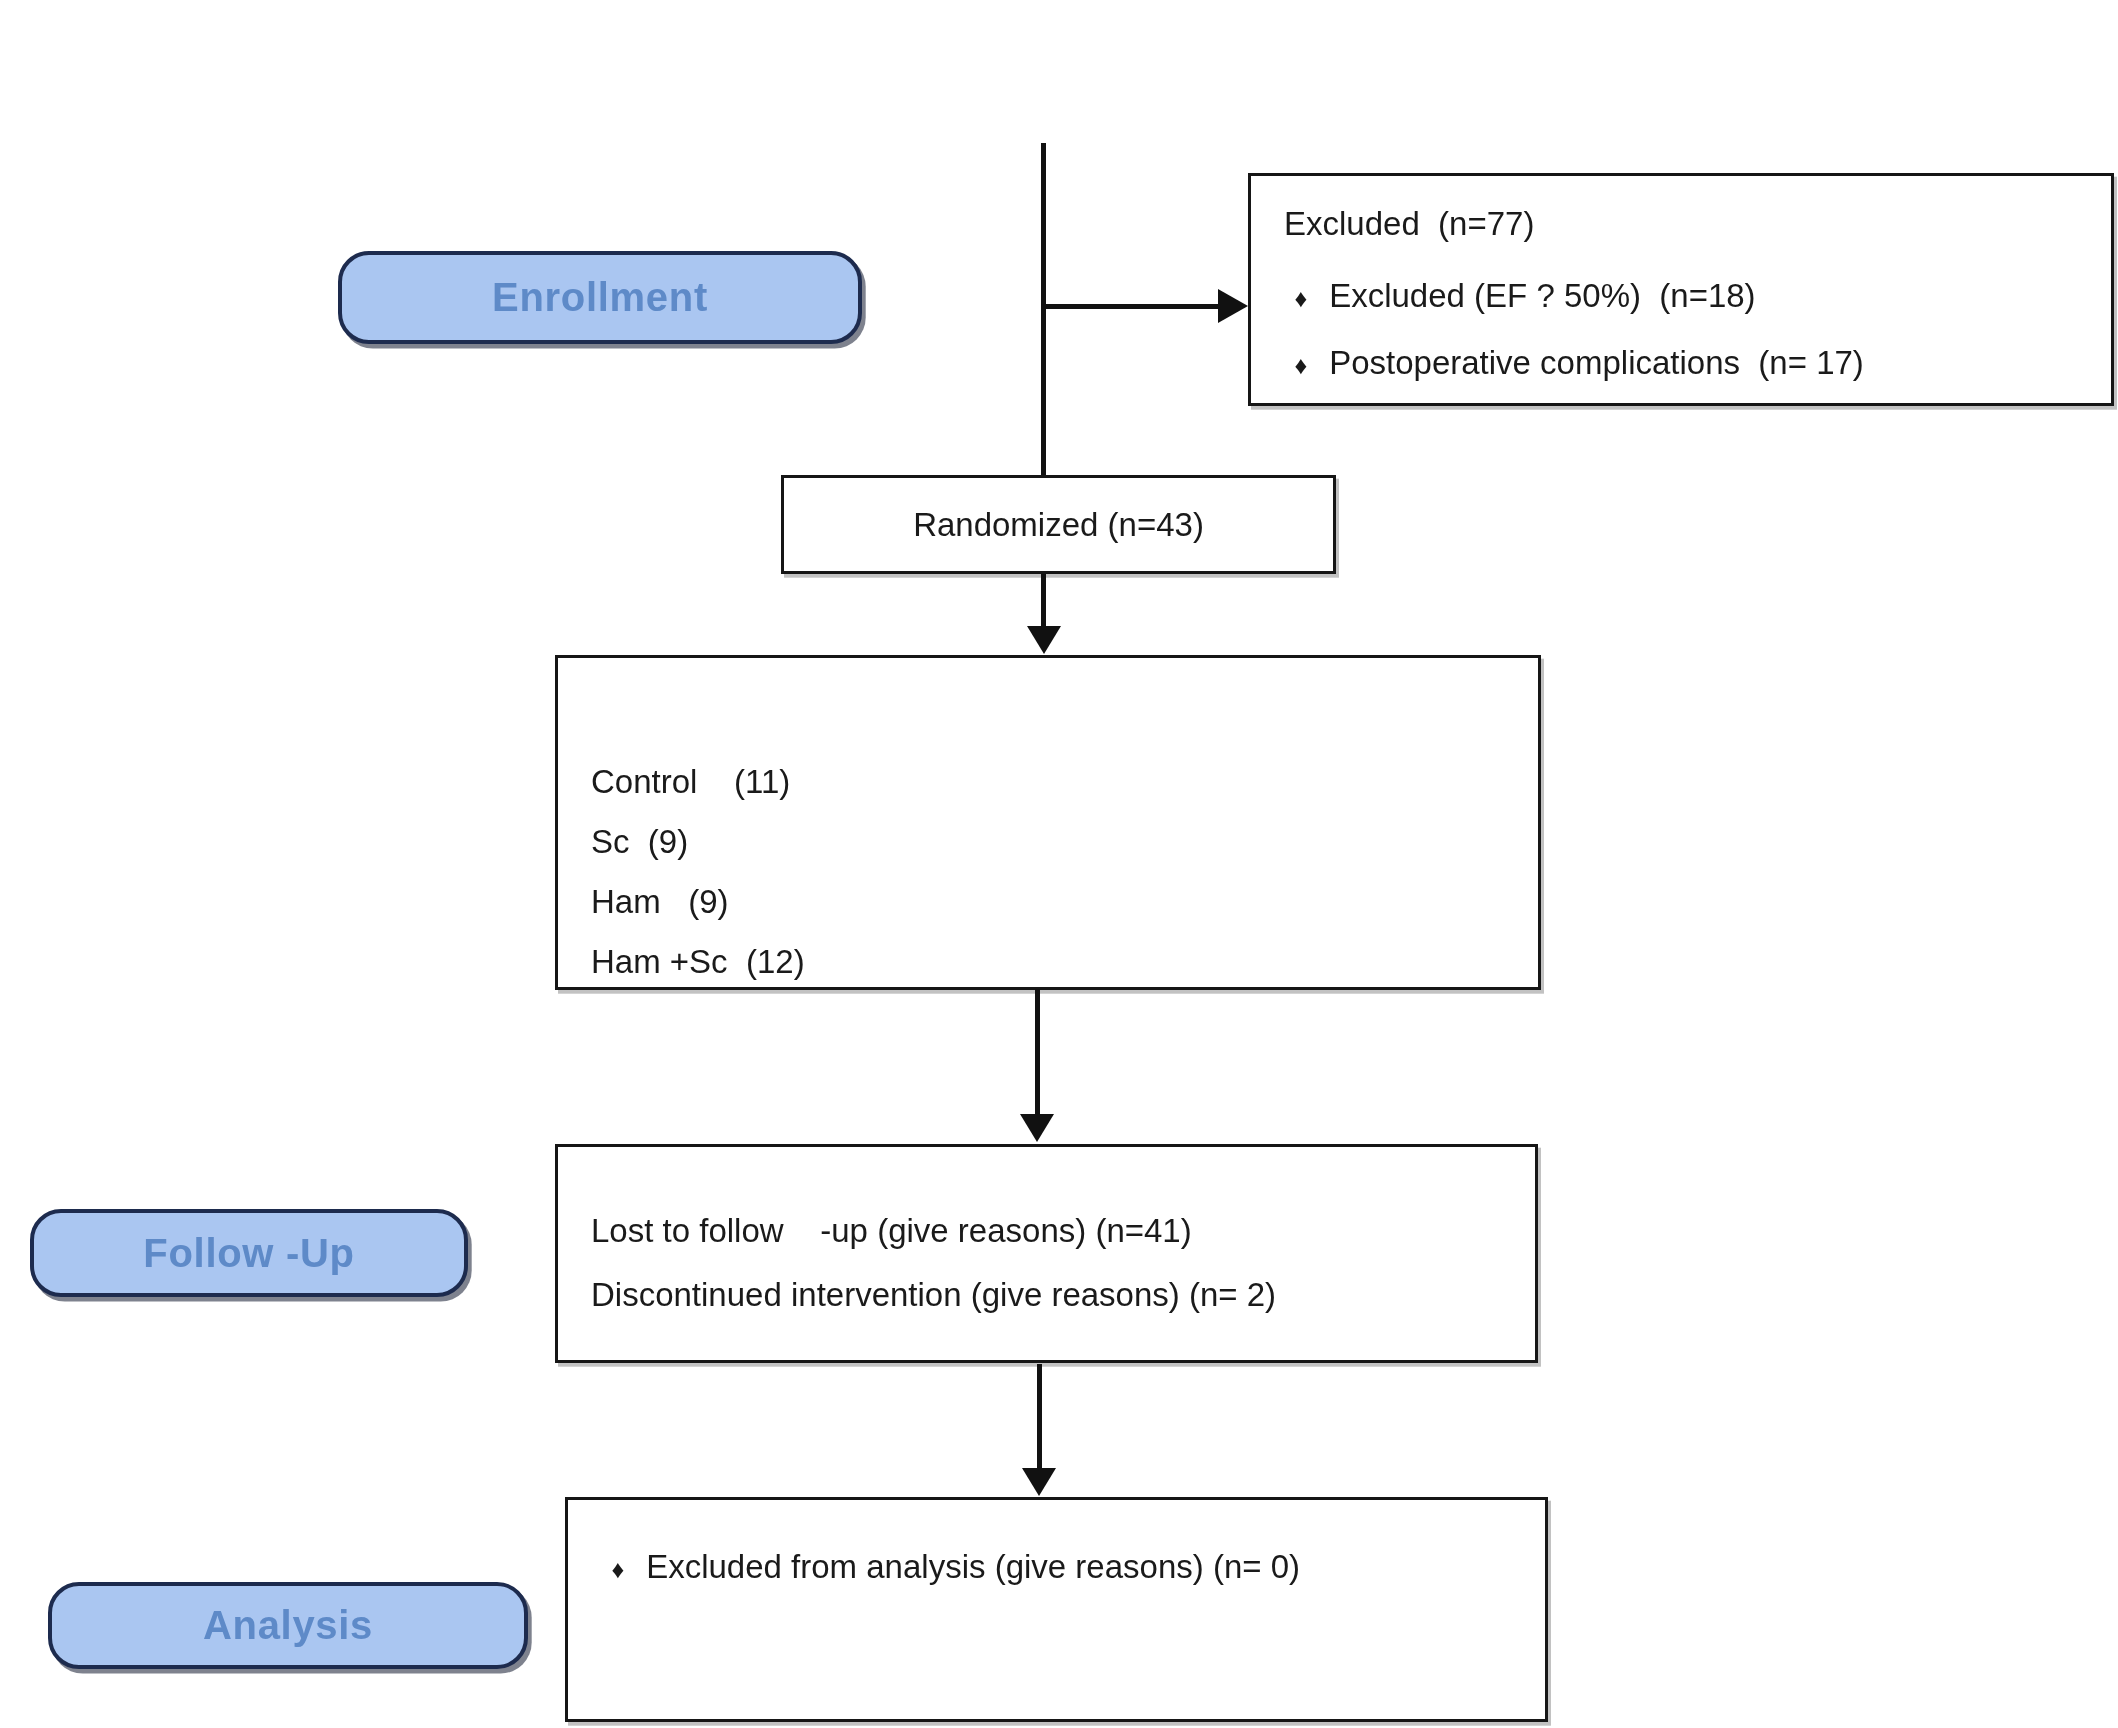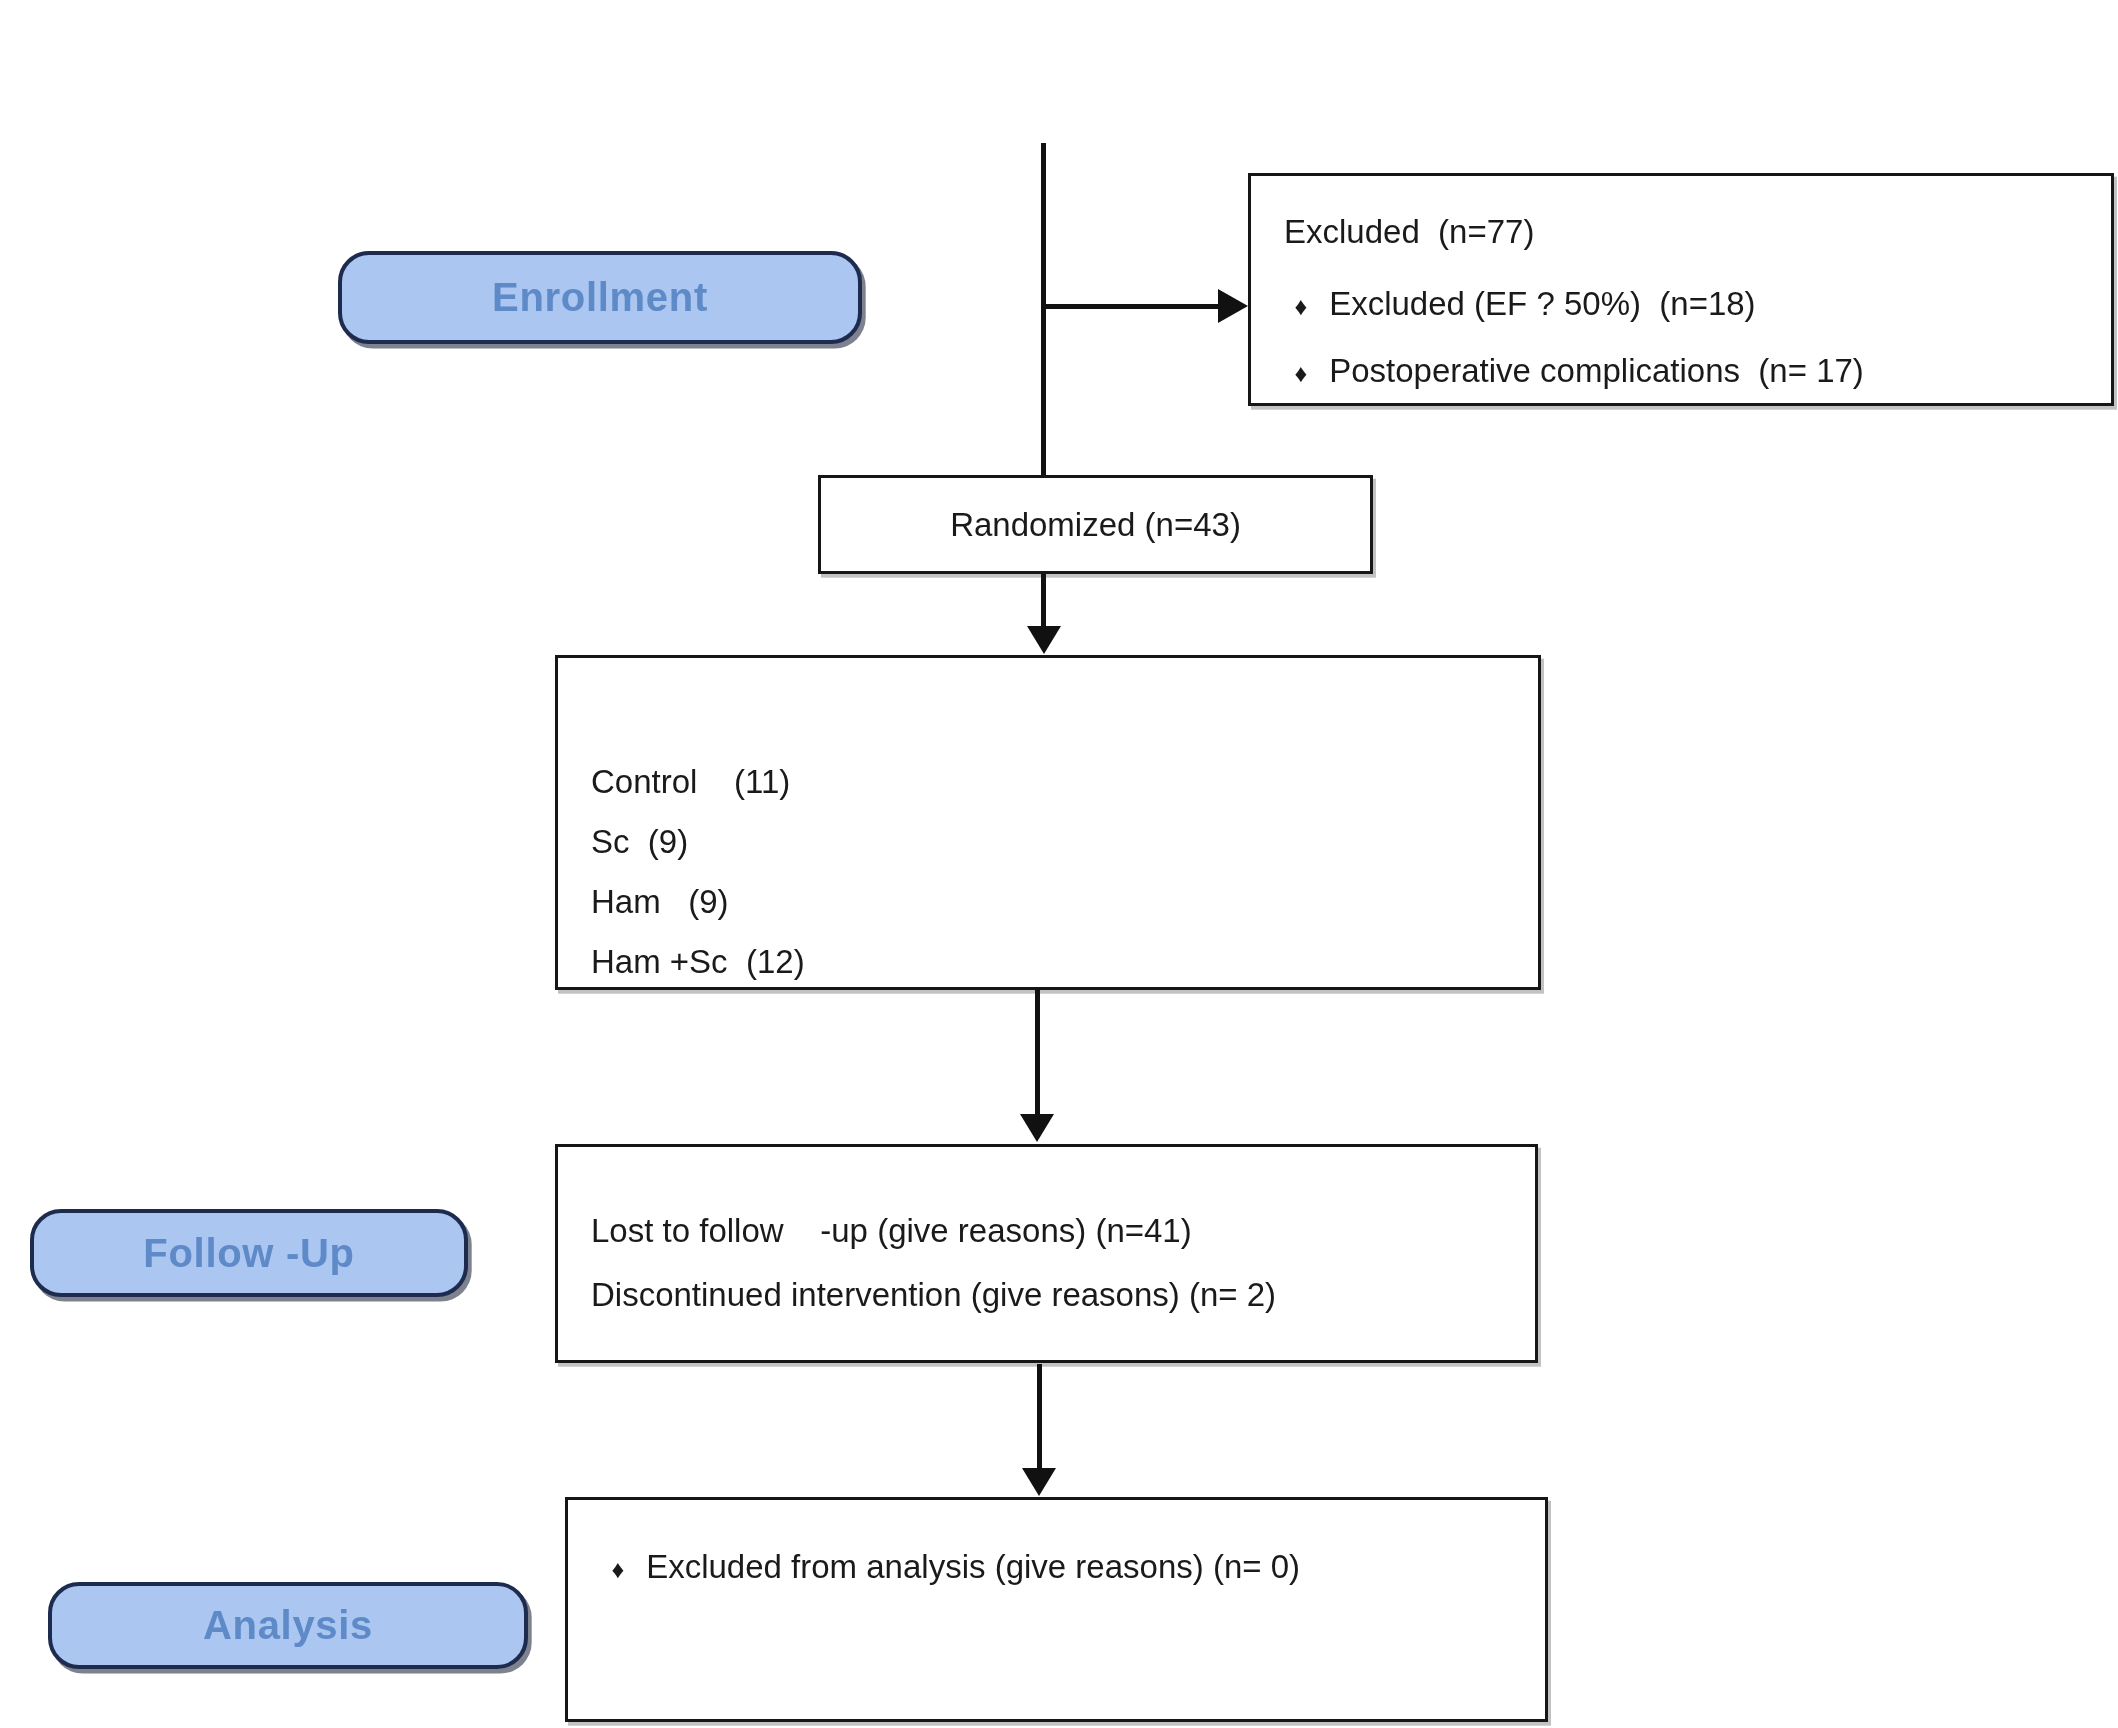--- a/index.html
+++ b/index.html
@@ -94,26 +94,26 @@
     border-bottom: 17px solid transparent;
     border-left: 30px solid #111111;
   }
 
   
   #assessed-box   { left: 699px;  top: 26px;   width: 696px;  height: 119px; }
   #trunk-line     { left: 1041px; top: 143px;  height: 335px; }
   #branch-line    { left: 1041px; top: 304px;  width: 179px; }
   #branch-head    { left: 1218px; top: 289px; }
   #excluded-box   { left: 1248px; top: 173px;  width: 866px; height: 233px; padding-top: 27px; }
-  #excluded-box .exc-title { margin: 8px 0 31px 0; }
+  #excluded-box .exc-title { margin: 0 0 31px 0; }
   #excluded-box .bullet-row { margin-bottom: 25px; }
 
   #enrollment-label { left: 338px; top: 251px; width: 524px; height: 93px; }
 
-  #randomized-box { left: 781px; top: 475px;  width: 555px;  height: 99px; margin-left: 37px; }
+  #randomized-box { left: 781px; top: 475px;  width: 555px;  height: 99px; }
 
   #arrow2-shaft   { left: 1041px; top: 574px;  height: 55px; }
   #arrow2-head    { left: 1027px; top: 626px; }
 
   #allocation-box { left: 555px;  top: 655px;  width: 986px; height: 335px; padding-top: 94px; }
   #allocation-box .line-item { line-height: 60px; }
 
   #allocation-label { left: 48px; top: 809px; width: 487px; height: 89px; }
 
   #arrow3-shaft   { left: 1035px; top: 989px; height: 128px; }

